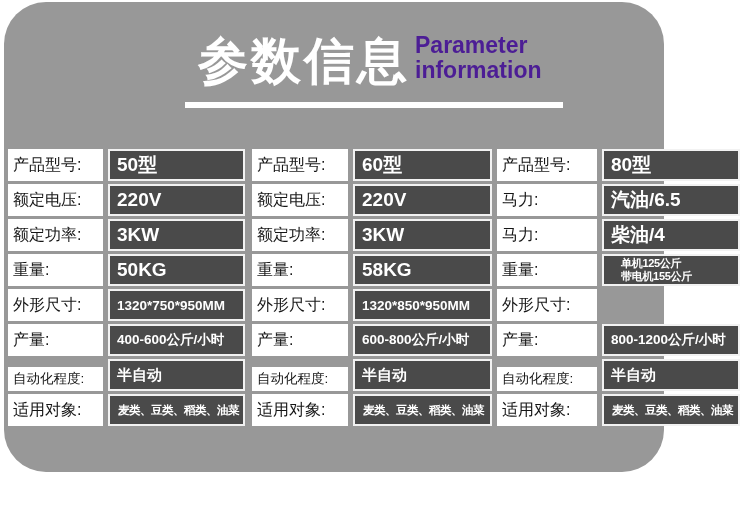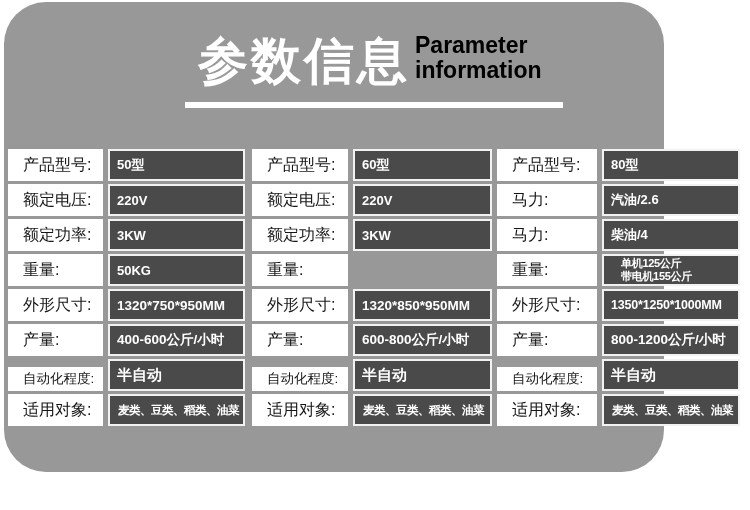--- a/index.html
+++ b/index.html
@@ -24,21 +24,21 @@
     left: 194px; top: 26px;
     color: #ffffff;
     font-size: 50px;
     font-weight: bold;
     letter-spacing: 3px;
     white-space: nowrap;
   }
   .title-en {
     position: absolute;
     left: 411px; top: 31px;
-    color: #000000;
+    color: #4c1d95;
     font-size: 23px;
     font-weight: 600;
     line-height: 25px;
     white-space: nowrap;
   }
   .title-underline {
     position: absolute;
     left: 181px; top: 100px;
     width: 378px; height: 6px;
     background: #ffffff;
@@ -53,21 +53,21 @@
   .spec-row {
     display: flex;
     height: 32px;
     margin-bottom: 3px;
   }
   .spec-label {
     background: #ffffff;
     color: #161616;
     display: flex;
     align-items: center;
-    padding-left: 15px;
+    padding-left: 5px;
     font-size: 16px;
     overflow: hidden;
     white-space: nowrap;
     flex: 0 0 auto;
     text-align: right;
   }
   .t1 .spec-label { width: 95px; }
   .t2 .spec-label { width: 96px; }
   .t3 .spec-label { width: 100px; }
   .lbl-sm { font-size: 13.5px; margin-top: 8px; }
@@ -77,21 +77,21 @@
     background: #4a4a4a;
     border: 2px solid #f2f2f2;
     color: #ffffff;
     display: flex;
     align-items: center;
     padding-left: 7px;
     font-weight: bold;
     overflow: hidden;
     white-space: nowrap;
   }
-  .v-lg { font-size: 13px; }
+  .v-lg { font-size: 19px; }
   .v-md { font-size: 13.5px; }
   .v-md-sm { font-size: 12.5px; letter-spacing: -0.2px; }
   .v-sm { font-size: 15px; }
   .v-xs { font-size: 11.5px; padding-left: 8px; letter-spacing: -0.5px; }
   .v-2line {
     font-size: 11px;
     line-height: 1.15;
     white-space: pre-line;
     padding-left: 17px;
     letter-spacing: -0.3px;
@@ -153,20 +153,21 @@
       <div class="spec-row">
         <div class="spec-label">额定电压:</div>
         <div class="spec-value v-lg">220V</div>
       </div>
       <div class="spec-row">
         <div class="spec-label">额定功率:</div>
         <div class="spec-value v-lg">3KW</div>
       </div>
       <div class="spec-row">
         <div class="spec-label">重量:</div>
+        <div class="spec-value v-lg">58KG</div>
       </div>
       <div class="spec-row">
         <div class="spec-label">外形尺寸:</div>
         <div class="spec-value v-md">1320*850*950MM</div>
       </div>
       <div class="spec-row">
         <div class="spec-label">产量:</div>
         <div class="spec-value v-md">600-800公斤/小时</div>
       </div>
       <div class="spec-row">
@@ -179,34 +180,33 @@
       </div>
     </div>
 
     <div class="spec-table t3">
       <div class="spec-row">
         <div class="spec-label">产品型号:</div>
         <div class="spec-value v-lg">80型</div>
       </div>
       <div class="spec-row">
         <div class="spec-label">马力:</div>
-        <div class="spec-value v-lg">汽油/2.6</div>
+        <div class="spec-value v-lg">汽油/6.5</div>
       </div>
       <div class="spec-row">
         <div class="spec-label">马力:</div>
         <div class="spec-value v-lg">柴油/4</div>
       </div>
       <div class="spec-row">
         <div class="spec-label">重量:</div>
         <div class="spec-value v-2line">单机125公斤
 带电机155公斤</div>
       </div>
       <div class="spec-row">
         <div class="spec-label">外形尺寸:</div>
-        <div class="spec-value v-md-sm">1350*1250*1000MM</div>
       </div>
       <div class="spec-row">
         <div class="spec-label">产量:</div>
         <div class="spec-value v-md">800-1200公斤/小时</div>
       </div>
       <div class="spec-row">
         <div class="spec-label lbl-sm">自动化程度:</div>
         <div class="spec-value v-sm">半自动</div>
       </div>
       <div class="spec-row">

